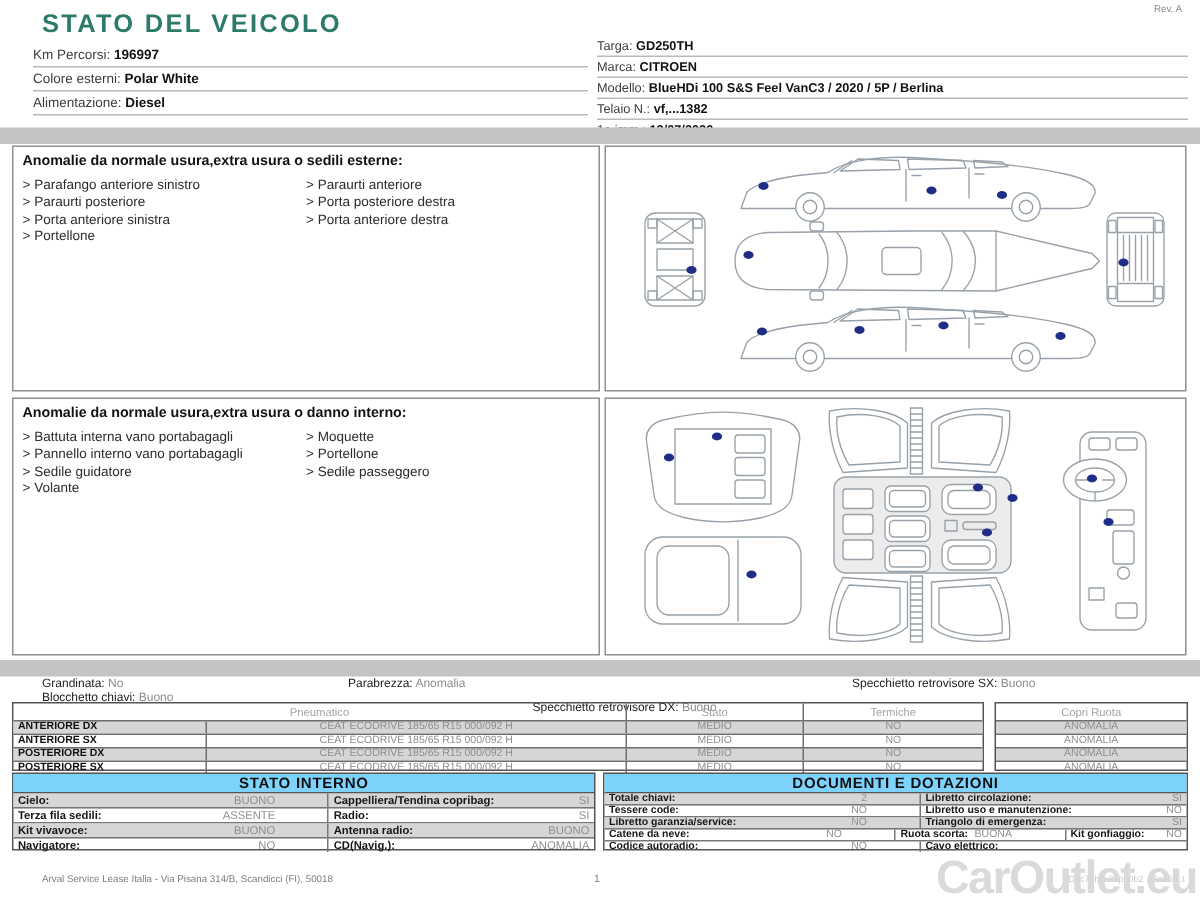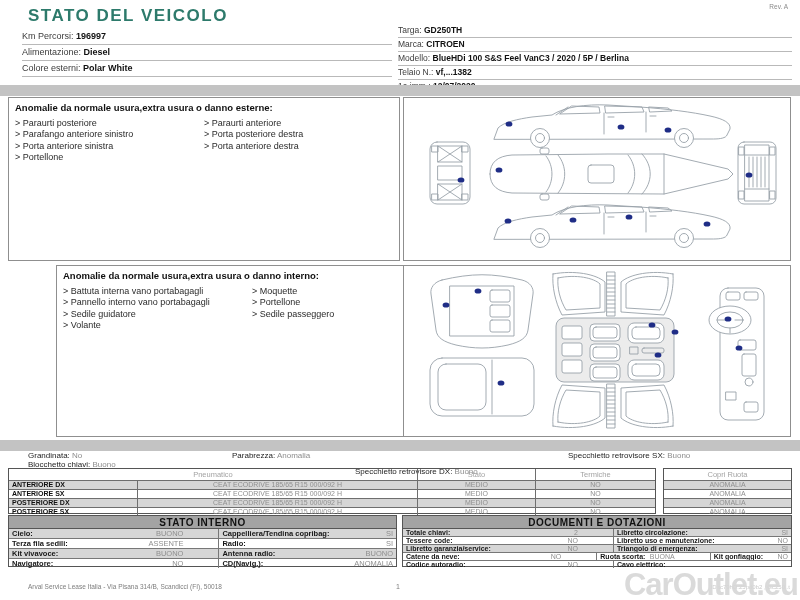--- a/index.html
+++ b/index.html
@@ -15,21 +15,21 @@
   .info-left .irow { padding:2px 0 3px 0; font-size:9px; }
   .il { color:#3c3c3c; }
   .iv { font-weight:bold; color:#111; }
 
   .graybar { position:absolute; left:0; width:800px; height:11px; background:#c3c3c3; }
   #bar1 { top:85px; } #bar2 { top:440px; }
 
   .panel { position:absolute; border:1px solid #8f8f8f; background:#fff; }
   #ext-left { left:8px;  top:97px;  width:392px; height:164px; padding:4px 6px; }
   #ext-right{ left:403px; top:97px; width:388px; height:164px; }
-  #int-left { left:8px;  top:265px; width:392px; height:172px; padding:4px 6px;margin-left:48px; }
+  #int-left { left:8px;  top:265px; width:392px; height:172px; padding:4px 6px; }
   #int-right{ left:403px; top:265px; width:388px; height:172px; }
 
   .sec-head { font-weight:bold; font-size:9.5px; color:#111; margin-bottom:5px; }
   .cols { display:flex; }
   .col { width:50%; }
   .an-item { font-size:9px; color:#2b2b2b; line-height:1.25; }
 
   .dg { fill:none; stroke:#98a1a9; stroke-width:0.9; stroke-linejoin:round; stroke-linecap:round; }
   .dg-fill { fill:#ececec; stroke:#98a1a9; stroke-width:0.9; }
   .wheel { fill:#fff; stroke:#98a1a9; stroke-width:0.9; }
@@ -53,21 +53,21 @@
   .th-stato,.th-term { border-left:1px solid #6e6e6e; }
   .t-row.shade, .c-row.shade { background:#d6d6d6; }
   .tires-copri .th { font-size:7.5px; color:#a3a3a3; text-align:center; line-height:11px; height:11px; }
   .c-row { flex:1; border-top:1px solid #6e6e6e; font-size:7px; line-height:8px; color:#8f8f8f; text-align:center; }
 
   
   .bottom { position:absolute; left:8px; top:515px; width:784px; height:52px; display:flex; gap:5px; }
   .bt { border:1px solid #555; display:flex; flex-direction:column; }
   #tbl-interno { width:389px; }
   #tbl-doc { flex:1; }
-  .bt-head { background:#a3a3a3; border-bottom:1px solid #555; font-weight:bold; font-size:10px; text-align:center; letter-spacing:0.5px; line-height:13px; height:13px; color:#111; }
+  .bt-head { background:#7dd3fc; border-bottom:1px solid #555; font-weight:bold; font-size:10px; text-align:center; letter-spacing:0.5px; line-height:13px; height:13px; color:#111; }
   .bt-row { display:flex; flex:1; border-bottom:1px solid #777; }
   .bt-row:last-child { border-bottom:none; }
   .bt-row.shade { background:#d6d6d6; }
   .bt-cell { width:50%; display:flex; justify-content:space-between; align-items:center; padding:0 3px; overflow:hidden; white-space:nowrap; }
   .bt-cell + .bt-cell { border-left:1px solid #777;margin-left:32px; }
   .bt-cell.quarter { width:25%; }
   #tbl-interno .bl { font-size:7.5px; font-weight:bold; color:#161616; }
   #tbl-interno .bv { font-size:7.5px; color:#8f8f8f; }
   #tbl-doc .bl { font-size:7px; font-weight:bold; color:#161616; }
   #tbl-doc .bv { font-size:7px; color:#8f8f8f; }
@@ -80,40 +80,40 @@
 </head>
 <body>
 
 <div class="page">
 
   <div class="title" style="color: rgb(45, 122, 107);">STATO DEL VEICOLO</div>
   <div class="rev">Rev. A</div>
 
   <div class="info-left">
     <div class="irow"><span class="il">Km Percorsi:</span> <span class="iv">196997</span></div>
+    <div class="irow"><span class="il">Colore esterni:</span> <span class="iv">Polar White</span></div>
     <div class="irow"><span class="il">Alimentazione:</span> <span class="iv">Diesel</span></div>
-    <div class="irow"><span class="il">Colore esterni:</span> <span class="iv">Polar White</span></div>
   </div>
 
   <div class="info-right">
     <div class="irow"><span class="il">Targa:</span> <span class="iv">GD250TH</span></div>
     <div class="irow"><span class="il">Marca:</span> <span class="iv">CITROEN</span></div>
     <div class="irow"><span class="il">Modello:</span> <span class="iv">BlueHDi 100 S&amp;S Feel VanC3 / 2020 / 5P / Berlina</span></div>
     <div class="irow"><span class="il">Telaio N.:</span> <span class="iv">vf,...1382</span></div>
     <div class="irow"><span class="il">1a imm.:</span> <span class="iv">12/07/2020</span></div>
   </div>
 
   <div class="graybar" id="bar1"></div>
 
   <div class="panel" id="ext-left">
-    <div class="sec-head">Anomalie da normale usura,extra usura o danno esterne:</div>
+    <div class="sec-head">Anomalie da normale usura,extra usura o sedili esterne:</div>
     <div class="cols">
       <div class="col">
+        <div class="an-item">&gt; Parafango anteriore sinistro</div>
         <div class="an-item">&gt; Paraurti posteriore</div>
-        <div class="an-item">&gt; Parafango anteriore sinistro</div>
         <div class="an-item">&gt; Porta anteriore sinistra</div>
         <div class="an-item">&gt; Portellone</div>
       </div>
       <div class="col">
         <div class="an-item">&gt; Paraurti anteriore</div>
         <div class="an-item">&gt; Porta posteriore destra</div>
         <div class="an-item">&gt; Porta anteriore destra</div>
       </div>
     </div>
   </div>

